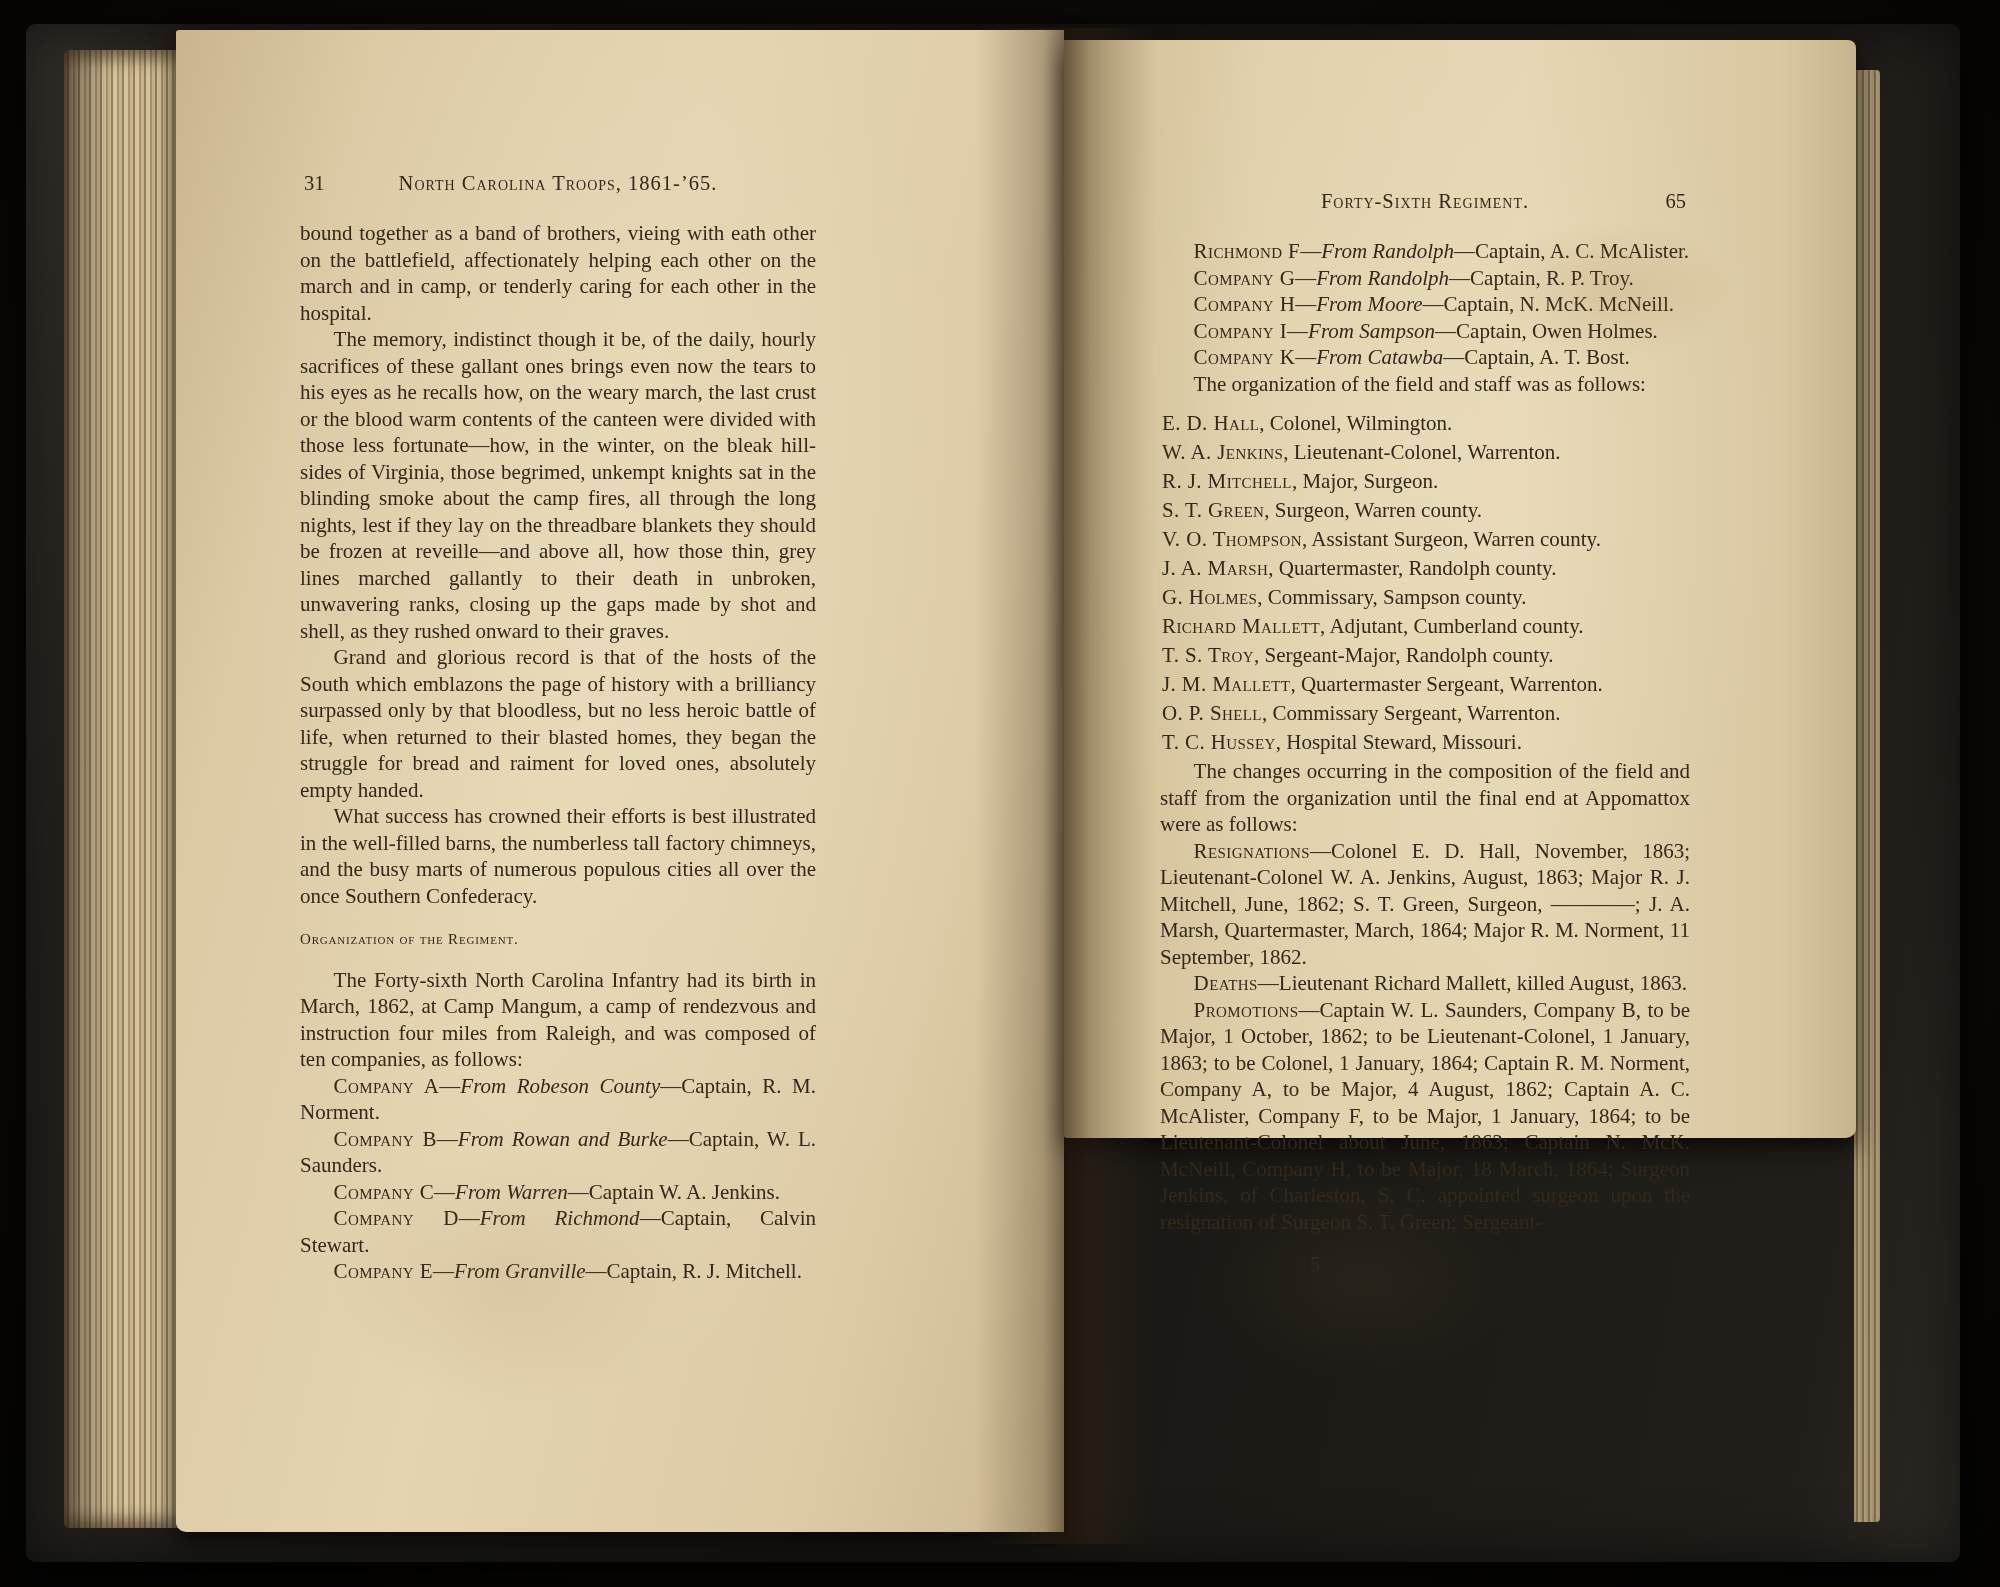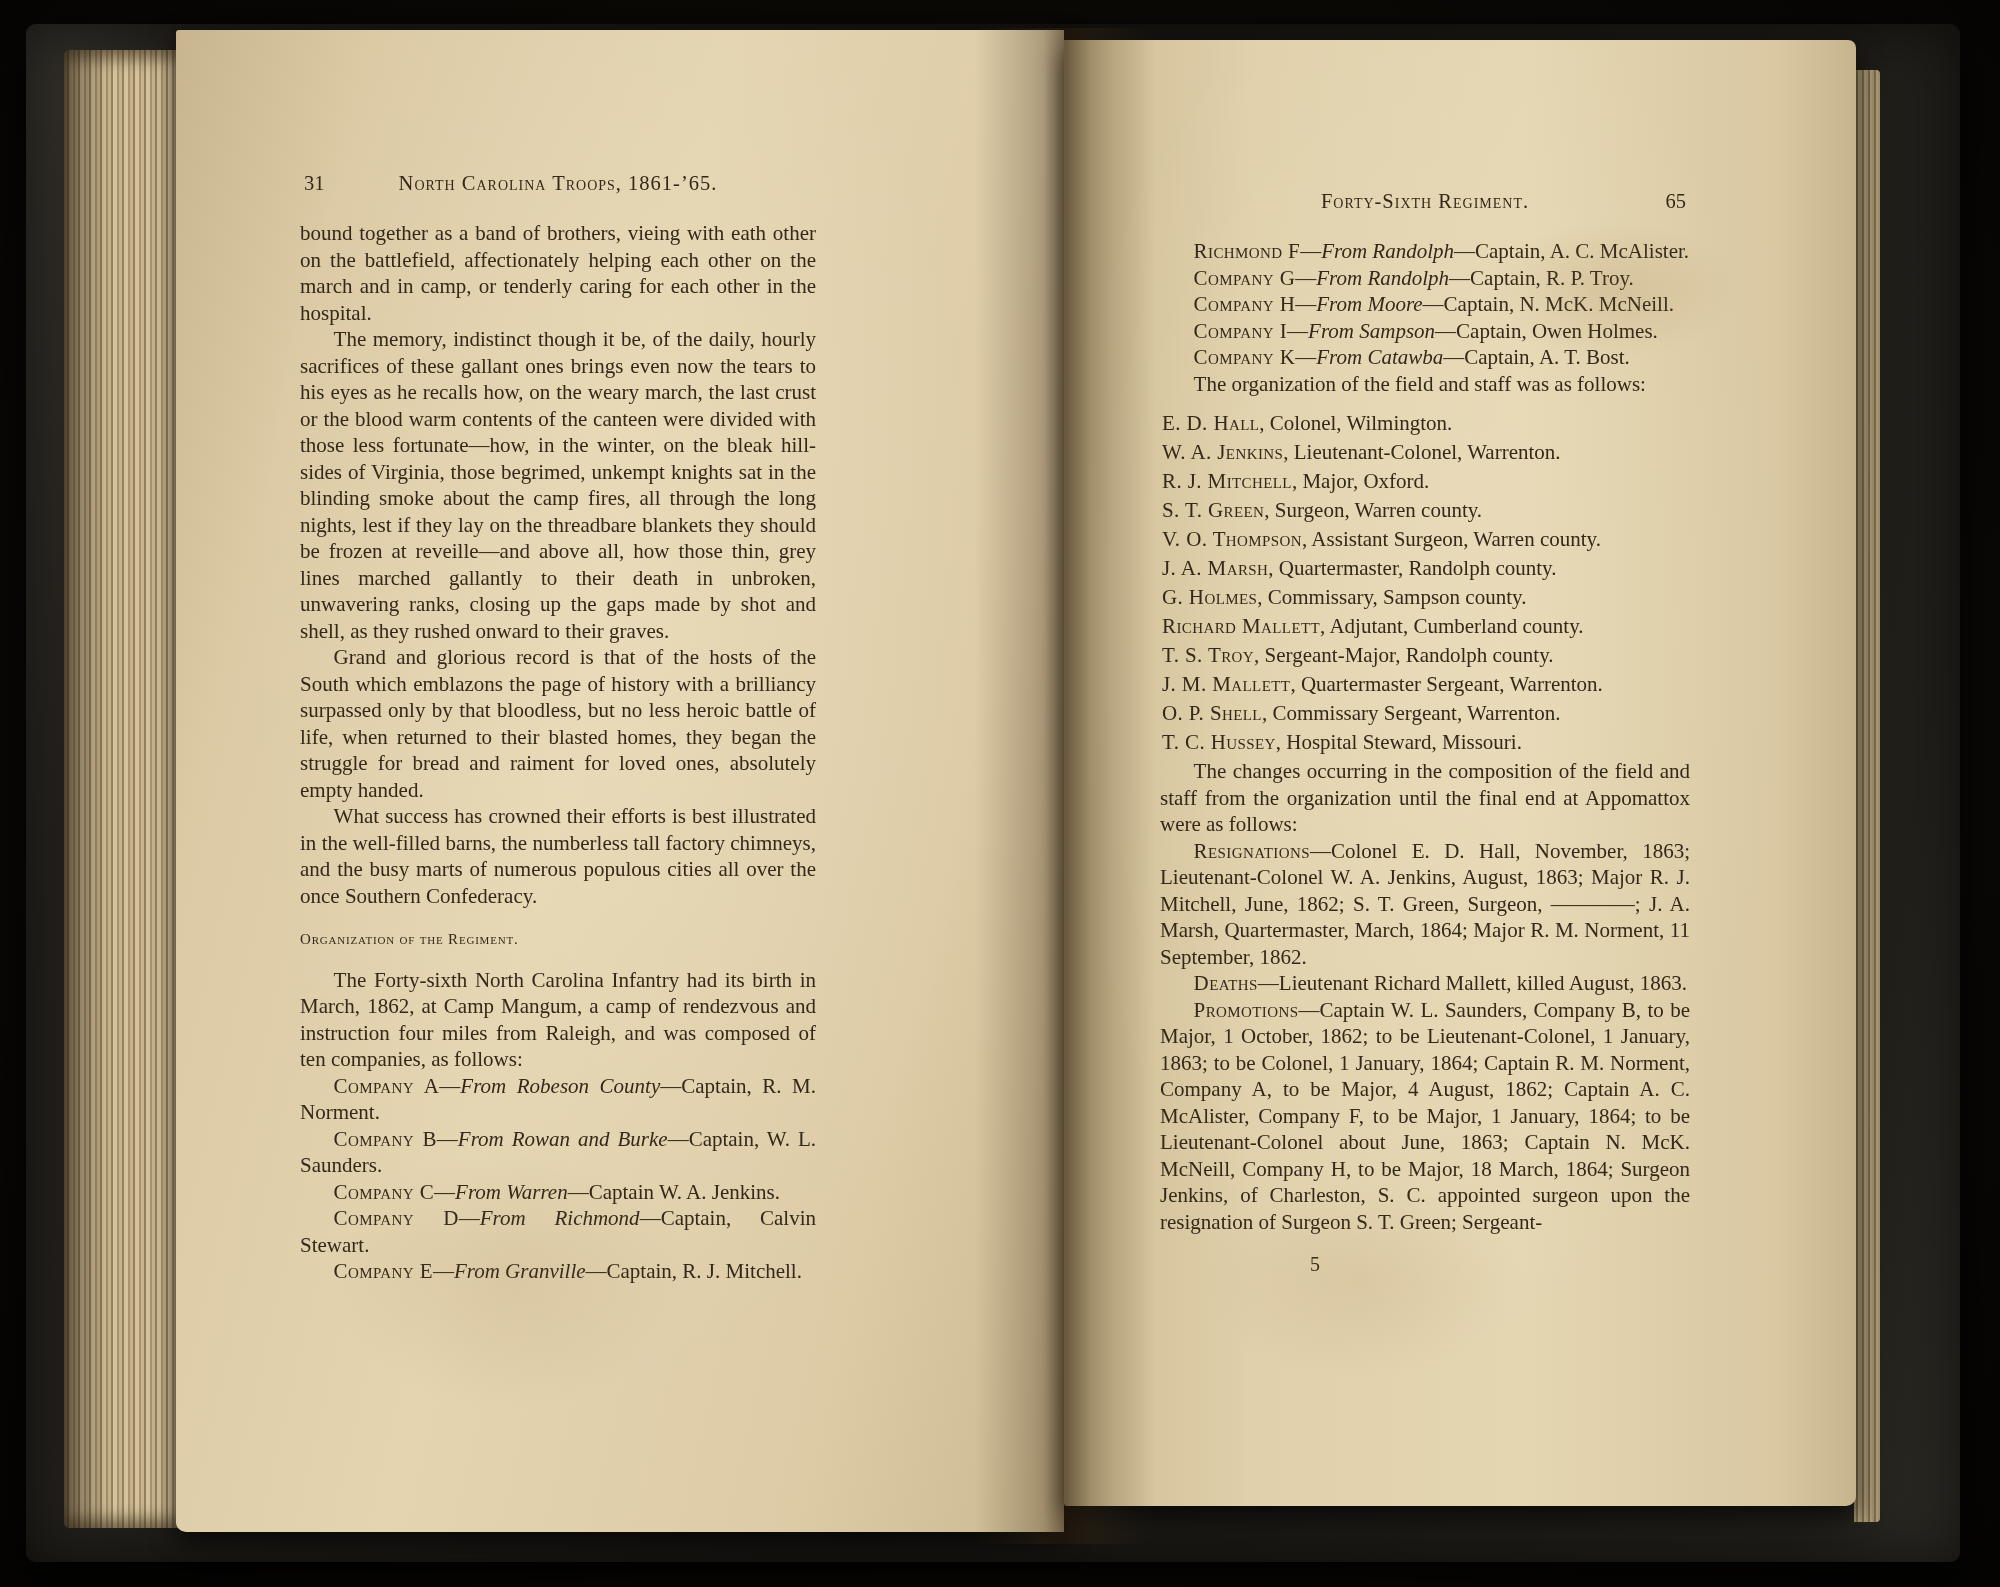--- a/index.html
+++ b/index.html
@@ -56,21 +56,21 @@
   .page-left {
     left: 176px; top: 30px;
     width: 888px; height: 1502px;
     background:
       radial-gradient(ellipse at 50% 40%, rgba(255,248,225,0.20) 0%, rgba(255,248,225,0) 60%),
       linear-gradient(103deg, #c8b58e 0%, #dccaa5 16%, #e4d4b0 45%, #ddcba6 78%, #cbb890 100%);
     border-radius: 3px 0 0 10px;
   }
   .page-right {
     left: 1064px; top: 40px;
-    width: 792px; height: 1466px;
+    width: 792px; height: 1098px;
     background:
       radial-gradient(ellipse at 45% 40%, rgba(255,248,225,0.18) 0%, rgba(255,248,225,0) 60%),
       linear-gradient(to right, #b5a278 0%, #d2c097 6%, #e0d0ab 24%, #e5d6b2 58%, #d9c8a2 90%, #c7b48c 100%);
     border-radius: 0 8px 10px 3px;
   }
   .gutter-shadow {
     position: absolute;
     left: 975px; top: 28px;
     width: 180px; height: 1516px;
     background: linear-gradient(to right,
@@ -200,21 +200,21 @@
       <p class="par company"><span class="sc">Company G</span><span>—</span><span class="it">From Randolph</span><span>—Captain, R. P. Troy.</span></p>
       <p class="par company"><span class="sc">Company H</span><span>—</span><span class="it">From Moore</span><span>—Captain, N. McK. McNeill.</span></p>
       <p class="par company"><span class="sc">Company I</span><span>—</span><span class="it">From Sampson</span><span>—Captain, Owen Holmes.</span></p>
       <p class="par company"><span class="sc">Company K</span><span>—</span><span class="it">From Catawba</span><span>—Captain, A. T. Bost.</span></p>
 
       <p class="par gap-top">The organization of the field and staff was as follows:</p>
 
       <div class="staff-list">
         <p class="staff-line"><span class="sc">E. D. Hall</span><span>, Colonel, Wilmington.</span></p>
         <p class="staff-line"><span class="sc">W. A. Jenkins</span><span>, Lieutenant-Colonel, Warrenton.</span></p>
-        <p class="staff-line"><span class="sc">R. J. Mitchell</span><span>, Major, Oxford.</span></p>
+        <p class="staff-line"><span class="sc">R. J. Mitchell</span><span>, Major, Surgeon.</span></p>
         <p class="staff-line"><span class="sc">S. T. Green</span><span>, Surgeon, Warren county.</span></p>
         <p class="staff-line"><span class="sc">V. O. Thompson</span><span>, Assistant Surgeon, Warren county.</span></p>
         <p class="staff-line"><span class="sc">J. A. Marsh</span><span>, Quartermaster, Randolph county.</span></p>
         <p class="staff-line"><span class="sc">G. Holmes</span><span>, Commissary, Sampson county.</span></p>
         <p class="staff-line"><span class="sc">Richard Mallett</span><span>, Adjutant, Cumberland county.</span></p>
         <p class="staff-line"><span class="sc">T. S. Troy</span><span>, Sergeant-Major, Randolph county.</span></p>
         <p class="staff-line"><span class="sc">J. M. Mallett</span><span>, Quartermaster Sergeant, Warrenton.</span></p>
         <p class="staff-line"><span class="sc">O. P. Shell</span><span>, Commissary Sergeant, Warrenton.</span></p>
         <p class="staff-line"><span class="sc">T. C. Hussey</span><span>, Hospital Steward, Missouri.</span></p>
       </div>

